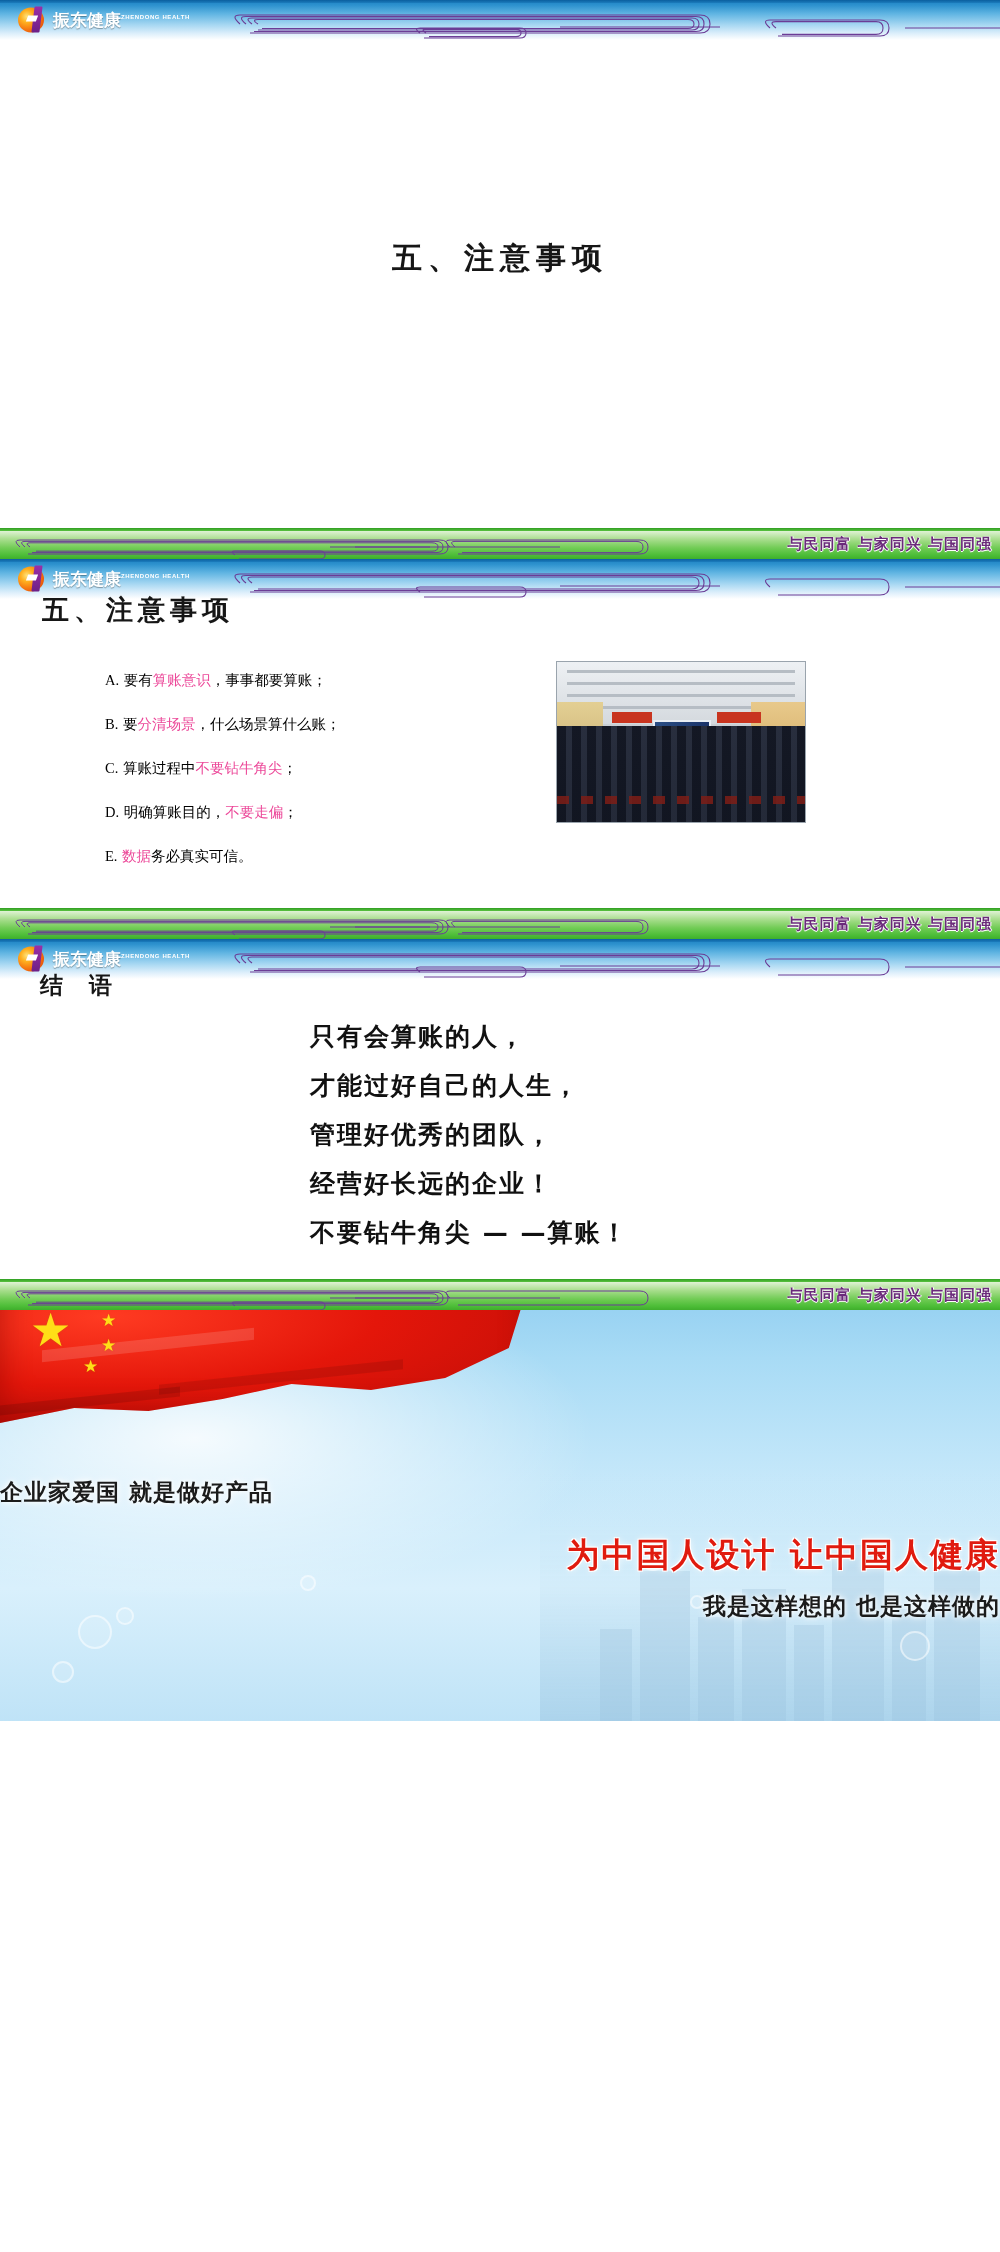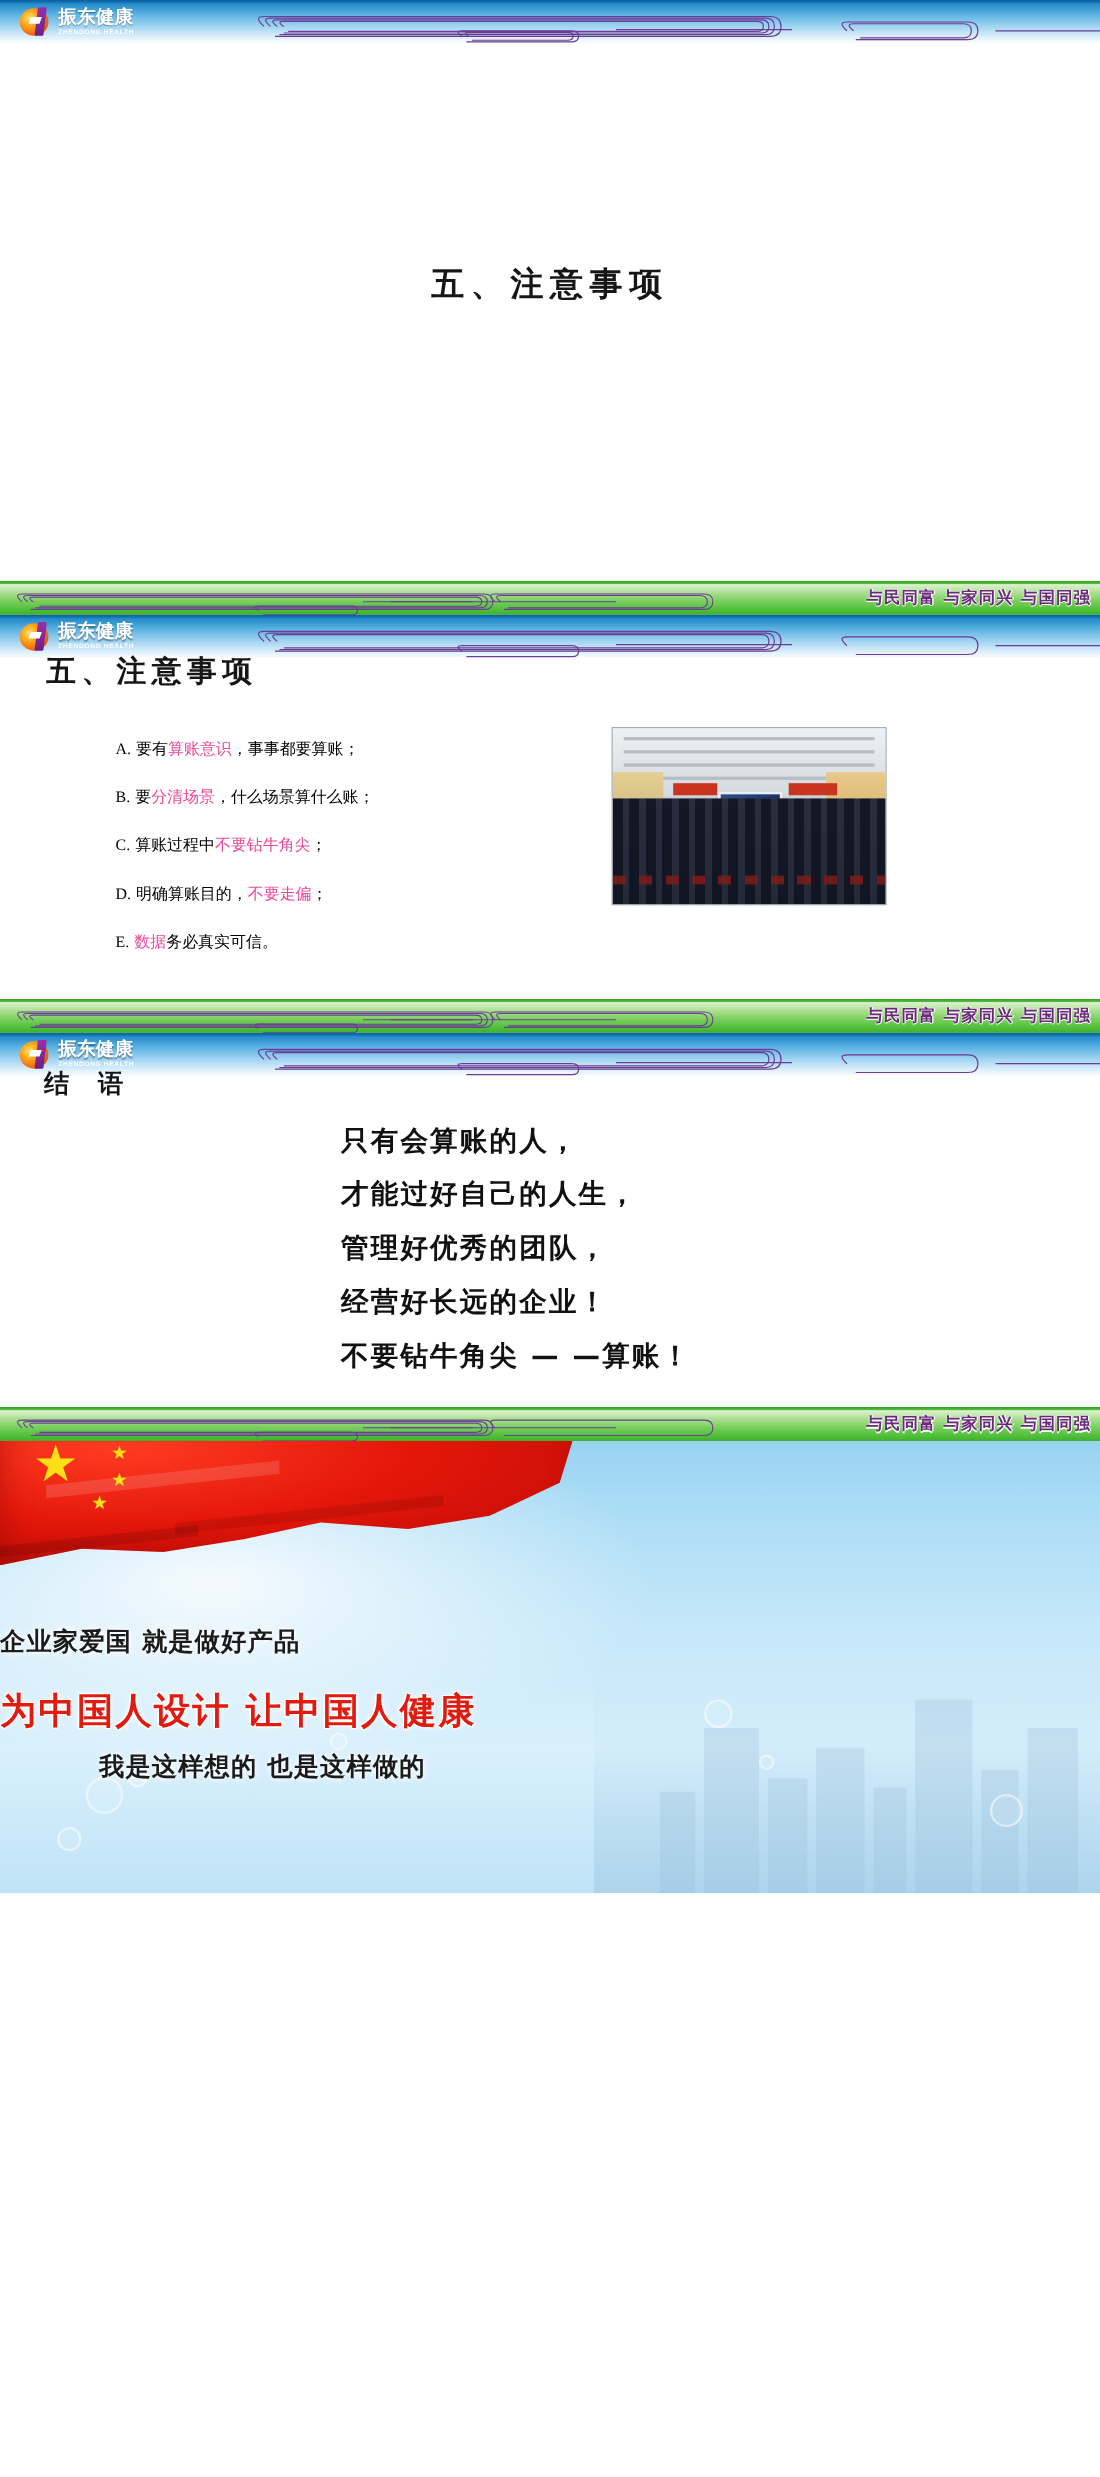--- a/index.html
+++ b/index.html
@@ -64,21 +64,21 @@
   .logo-mark .bar{
     position:absolute; left:15px; top:0px; width:8px; height:26px;
     background: linear-gradient(to bottom, #9a2fa8, #6d1f86);
     transform: skewX(-7deg);
     border-radius:1px;
   }
   .logo-mark .nick{
     position:absolute; left:9px; top:9px; width:10px; height:6px;
     background:#ffffff; transform:skewX(-20deg);
   }
-  .logo-text { display:flex; flex-direction:column; line-height:1; }
+  .logo-text { display:flex; flex-direction:row; line-height:1; }
   .logo-cn {
     font-family:"DejaVu Sans", sans-serif;
     font-size:17px; font-weight:bold; color:#ffffff; letter-spacing:0px;
     text-shadow:0 1px 1px rgba(0,0,0,.35);
   }
   .logo-en {
     font-family:"Liberation Sans", sans-serif;
     font-size:6px; font-weight:bold; color:#ffffff; letter-spacing:.6px; margin-top:2px;
   }
 
@@ -204,27 +204,27 @@
   .bubbles{ position:absolute; left:0; bottom:0; width:100%; height:260px; }
   .bub{ position:absolute; border-radius:50%; border:2px solid rgba(255,255,255,.5); background:rgba(255,255,255,.12); }
 
   .close-line-1{
     position:absolute; left:0; right:0; top:198px; text-align:left;
     font-family:"DejaVu Sans", sans-serif;
     font-size:23px; font-weight:bold; color:#1b1b1b; letter-spacing:1px;
     text-shadow:0 0 4px #ffffff, 0 0 8px #ffffff;
   }
   .close-line-2{
-    position:absolute; left:0; right:0; top:254px; text-align:left;
+    position:absolute; left:0; right:0; top:254px; text-align:right;
     font-family:"DejaVu Sans", sans-serif;
     font-size:33px; font-weight:bold; color:#e01b0f; letter-spacing:2px;
     text-shadow: -1px -1px 0 #fff, 1px -1px 0 #fff, -1px 1px 0 #fff, 1px 1px 0 #fff, 0 0 7px #fff;
   }
   .close-line-3{
-    position:absolute; left:0; right:0; top:312px; text-align:left;
+    position:absolute; left:0; right:0; top:312px; text-align:right;
     font-family:"DejaVu Sans", sans-serif;
     font-size:23px; font-weight:bold; color:#1b1b1b; letter-spacing:1px;
     text-shadow:0 0 4px #ffffff, 0 0 8px #ffffff;
     padding-left:90px;
   }
 </style>
 </head>
 <body>
 
 <div class="page">

